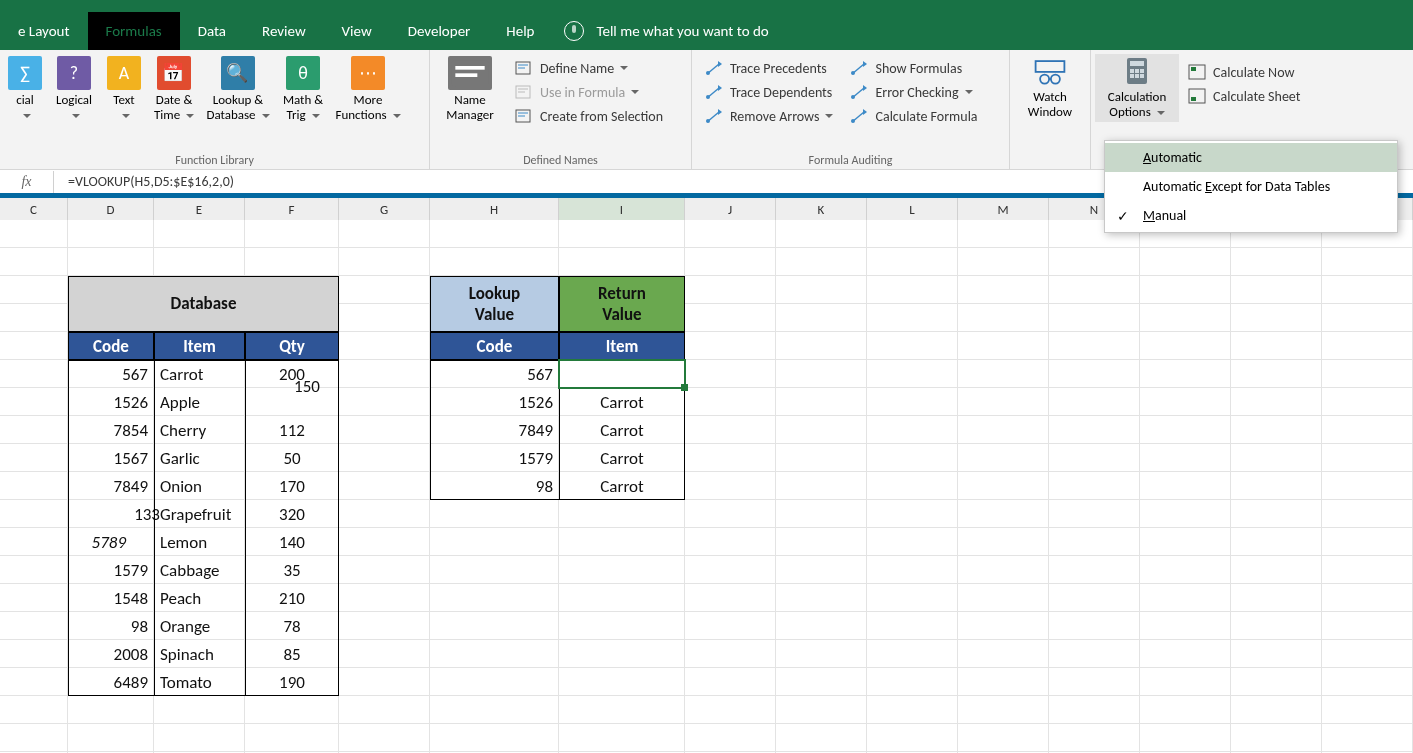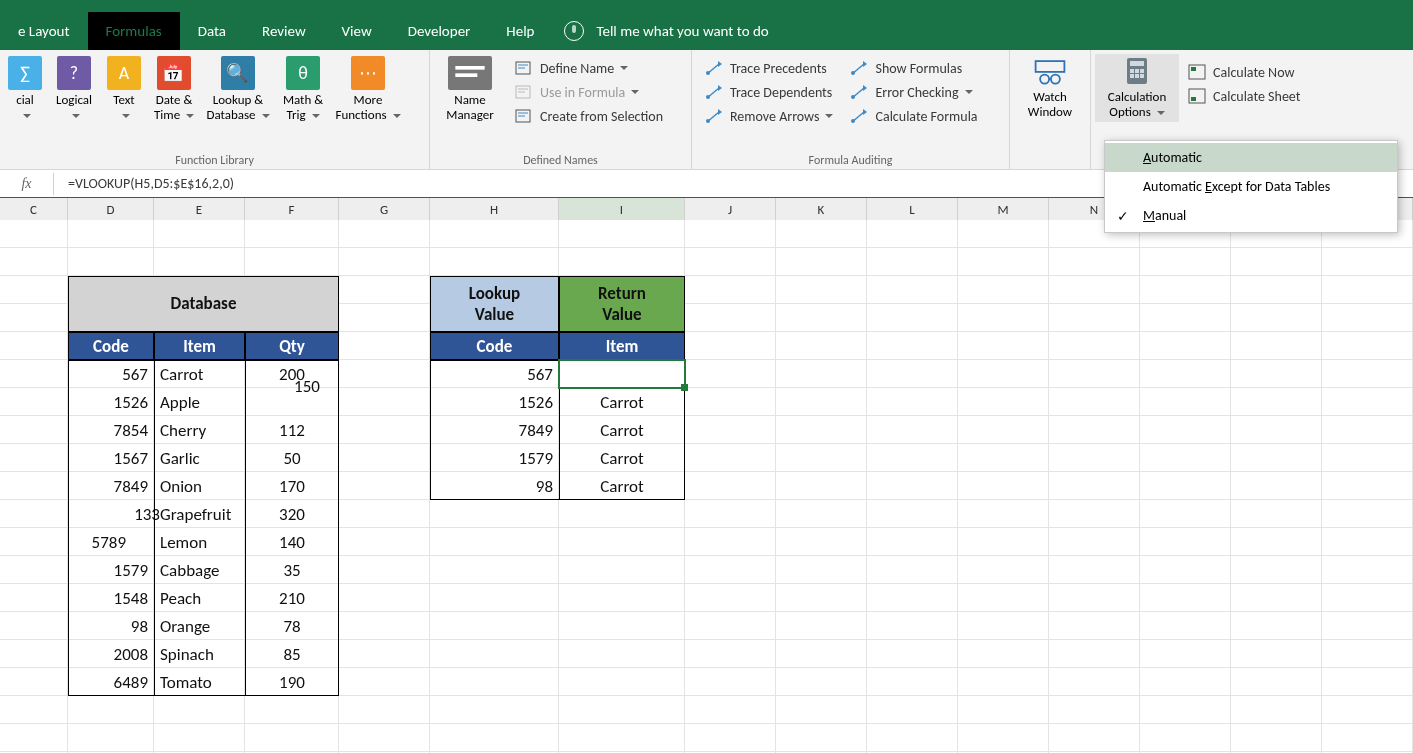--- a/index.html
+++ b/index.html
@@ -39,21 +39,21 @@
 
 
 .vlist { display:flex; flex-direction:column; justify-content:flex-start; }
 .small-btn { display:flex; align-items:center; padding:3px 8px; font-size:14px; color:#3a3a3a; cursor:pointer; white-space:nowrap; }
 .small-btn.disabled { color:#9b9b9b; }
 .small-btn .si { width:20px; height:18px; margin-right:6px; position:relative; }
 .si svg { width:100%; height:100%; }
 .dd-sm::after { content:""; display:inline-block; border:4px solid transparent; border-top-color:#666; border-bottom:none; margin-left:6px; }
 
 
-.fbar { height:28px; background:#fff; border-bottom:1px solid #0369a1; display:flex; align-items:center; font-size:14px; }
+.fbar { height:28px; background:#fff; border-bottom:5px solid #0369a1; display:flex; align-items:center; font-size:14px; }
 .fbar .fx { width:54px; text-align:center; font-style:italic; color:#666; border-right:1px solid #d0d0d0; padding:3px 0; font-family: "Cambria Math", serif; }
 .fbar .formula { padding-left:14px; color:#3a3a3a; }
 .ch { position:absolute; top:0; height:22px; border-right:1px solid #d0d0d0; display:flex; align-items:center; justify-content:center; font-size:13px; color:#333; background:#eee; }
 .ch.sel { background:#d7e4d7; }
 .colhdr-wrap { position:relative; height:22px; }
 
 
 .grid { position:relative; width:1413px; height:533px; overflow:hidden; background:#fff; }
 .gridlines-v div { position:absolute; top:0; bottom:0; border-right:1px solid #e3e3e3; }
 .gridlines-h { position:absolute; left:0; right:0; }
@@ -390,21 +390,21 @@
     <div class="cell cc" style="left: 245px; top: 196px; width: 94px; height: 28px;">112</div>
     <div class="cell cr" style="left: 68px; top: 224px; width: 86px; height: 28px;">1567</div>
     <div class="cell " style="left: 154px; top: 224px; width: 91px; height: 28px;">Garlic</div>
     <div class="cell cc" style="left: 245px; top: 224px; width: 94px; height: 28px;">50</div>
     <div class="cell cr" style="left: 68px; top: 252px; width: 86px; height: 28px;">7849</div>
     <div class="cell " style="left: 154px; top: 252px; width: 91px; height: 28px;">Onion</div>
     <div class="cell cc" style="left: 245px; top: 252px; width: 94px; height: 28px;">170</div>
     <div class="cell cr" style="left: 68px; top: 280px; width: 98px; height: 28px;">133</div>
     <div class="cell " style="left: 154px; top: 280px; width: 91px; height: 28px;">Grapefruit</div>
     <div class="cell cc" style="left: 245px; top: 280px; width: 94px; height: 28px;">320</div>
-    <div class="cell cr" style="left: 68px; top: 308px; width: 64px; height: 28px;">5789</div>
+    <div class="cell cr" style="left: 68px; top: 308px; width: 64px; height: 28px; font-style: italic;">5789</div>
     <div class="cell " style="left: 154px; top: 308px; width: 91px; height: 28px;">Lemon</div>
     <div class="cell cc" style="left: 245px; top: 308px; width: 94px; height: 28px;">140</div>
     <div class="cell cr" style="left: 68px; top: 336px; width: 86px; height: 28px;">1579</div>
     <div class="cell " style="left: 154px; top: 336px; width: 79px; height: 28px;">Cabbage</div>
     <div class="cell cc" style="left: 245px; top: 336px; width: 94px; height: 28px;">35</div>
     <div class="cell cr" style="left: 68px; top: 364px; width: 86px; height: 28px;">1548</div>
     <div class="cell " style="left: 154px; top: 364px; width: 91px; height: 28px;">Peach</div>
     <div class="cell cc" style="left: 245px; top: 364px; width: 94px; height: 28px;">210</div>
     <div class="cell cr" style="left: 68px; top: 392px; width: 86px; height: 28px;">98</div>
     <div class="cell " style="left: 154px; top: 392px; width: 91px; height: 28px;">Orange</div>

